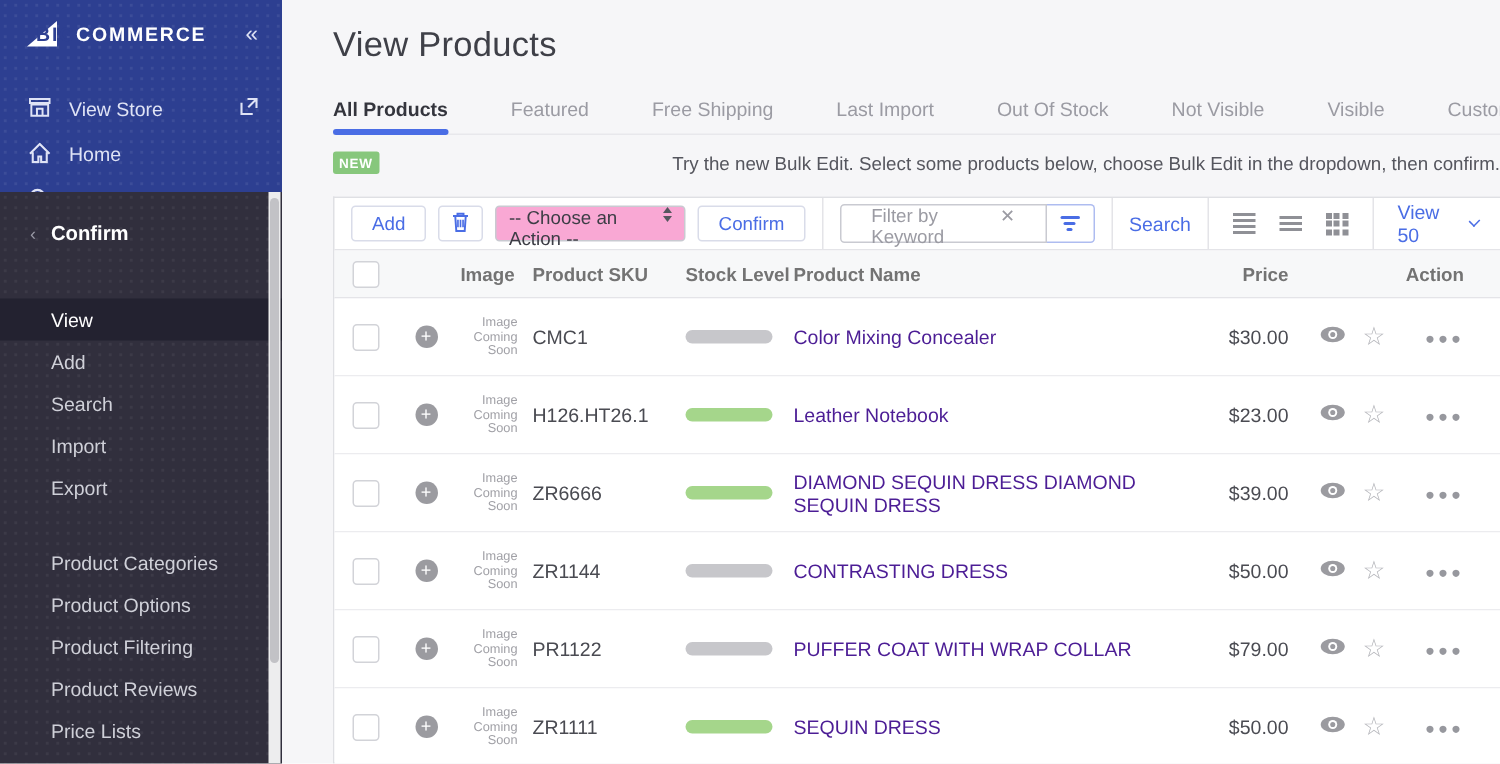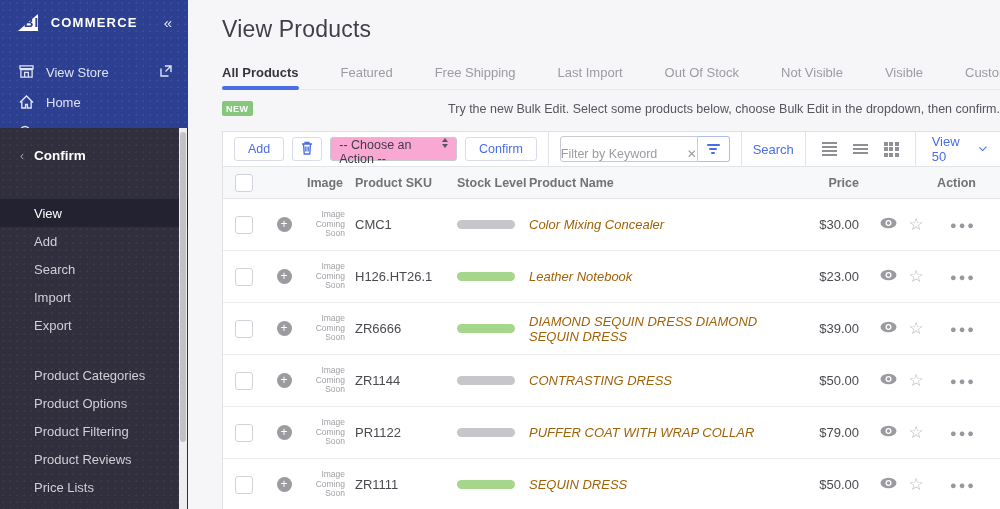--- a/index.html
+++ b/index.html
@@ -57,21 +57,21 @@
   .tb-sep { width:1px; background:#e4e4e8; }
   .btn { display:inline-flex; align-items:center; justify-content:center; height:24px; padding:0 13px; border:1px solid #d9dce9; border-radius:3px; background:#fff; color:#4a6de5; font-size:12.5px; cursor:pointer; }
   .btn.icon-btn { padding:0 8px; }
   .select { display:inline-flex; align-items:flex-start; height:24px; border:1px solid #c9cad1; border-radius:3px; background:#f9a8d4; color:#3c3d45; font-size:12.5px; padding:0 8px; cursor:pointer; }
   .select .lbl { margin-right:14px; }
   .updown { display:flex; flex-direction:column; gap:2px; }
   .updown i { display:block; width:0; height:0; border-left:3.5px solid transparent; border-right:3.5px solid transparent; }
   .updown .up { border-bottom:4px solid #55565e; }
   .updown .dn { border-top:4px solid #55565e; }
   .filter-wrap { display:flex; align-items:stretch; height:26px; }
-  .filter-input { display:flex; align-items:flex-end; border:1px solid #c9cad1; border-radius:3px 0 0 3px; padding:0 0; width:138px; background:#fff; }
+  .filter-input { display:flex; align-items:flex-start; border:1px solid #c9cad1; border-radius:3px 0 0 3px; padding:0 20px; width:138px; background:#fff; }
   .filter-input .ph { color:#9b9ba3; font-size:12.5px; flex:1; }
   .filter-input .clear { color:#9b9ba3; font-size:12px; cursor:pointer; }
   .filter-btn { width:32px; border:1px solid #aebcf0; border-left:none; border-radius:0 3px 3px 0; display:flex; align-items:center; justify-content:center; cursor:pointer; background:#fff; }
   .flt { display:flex; flex-direction:column; align-items:center; gap:2px; }
   .flt i { display:block; height:2px; background:#4a6de5; border-radius:1px; }
   .flt i:nth-child(1){ width:13px; } .flt i:nth-child(2){ width:8px; } .flt i:nth-child(3){ width:4px; }
   .link { color:#4a6de5; font-size:13px; cursor:pointer; }
   .tb-spacer { flex:1; }
   .view-icons { display:flex; align-items:center; gap:16px; padding:0 16px; }
   .vic { display:flex; flex-direction:column; gap:2px; cursor:pointer; }
@@ -91,21 +91,21 @@
   .c-img { text-align:center; }
   .c-sku { padding-left:6px; }
   .c-stock { padding-left:4px; }
   .c-name { padding-left:2px; }
   .c-price { text-align:right; padding-right:15px; }
   .c-action { text-align:right; padding-right:24px; }
   .plus { width:15px; height:15px; border-radius:50%; background:#9b9ba0; color:#fff; font-size:12px; line-height:14px; text-align:center; margin:0 auto; cursor:pointer; }
   .img-ph { font-size:8.5px; line-height:9.5px; color:#a0a0a6; width:40px; margin:0 auto; text-align:right; }
   .stockbar { width:58px; height:9px; border-radius:5px; background:#c7c7cb; }
   .stockbar.green { background:#a5d68b; }
-  .pname { color:#a16207; cursor:pointer;font-style:italic; }
+  .pname { color:#4c1d95; cursor:pointer; }
   .eye { display:inline-block; cursor:pointer; }
   .star { color:#b4b5ba; font-size:17px; cursor:pointer; line-height:1; }
   .dots { color:#97989e; font-size:11px; letter-spacing:2px; cursor:pointer; }
 </style>
 </head>
 <body>
 
 <div class="sidebar">
   <div class="sb-blue">
     <div class="logo-row">

